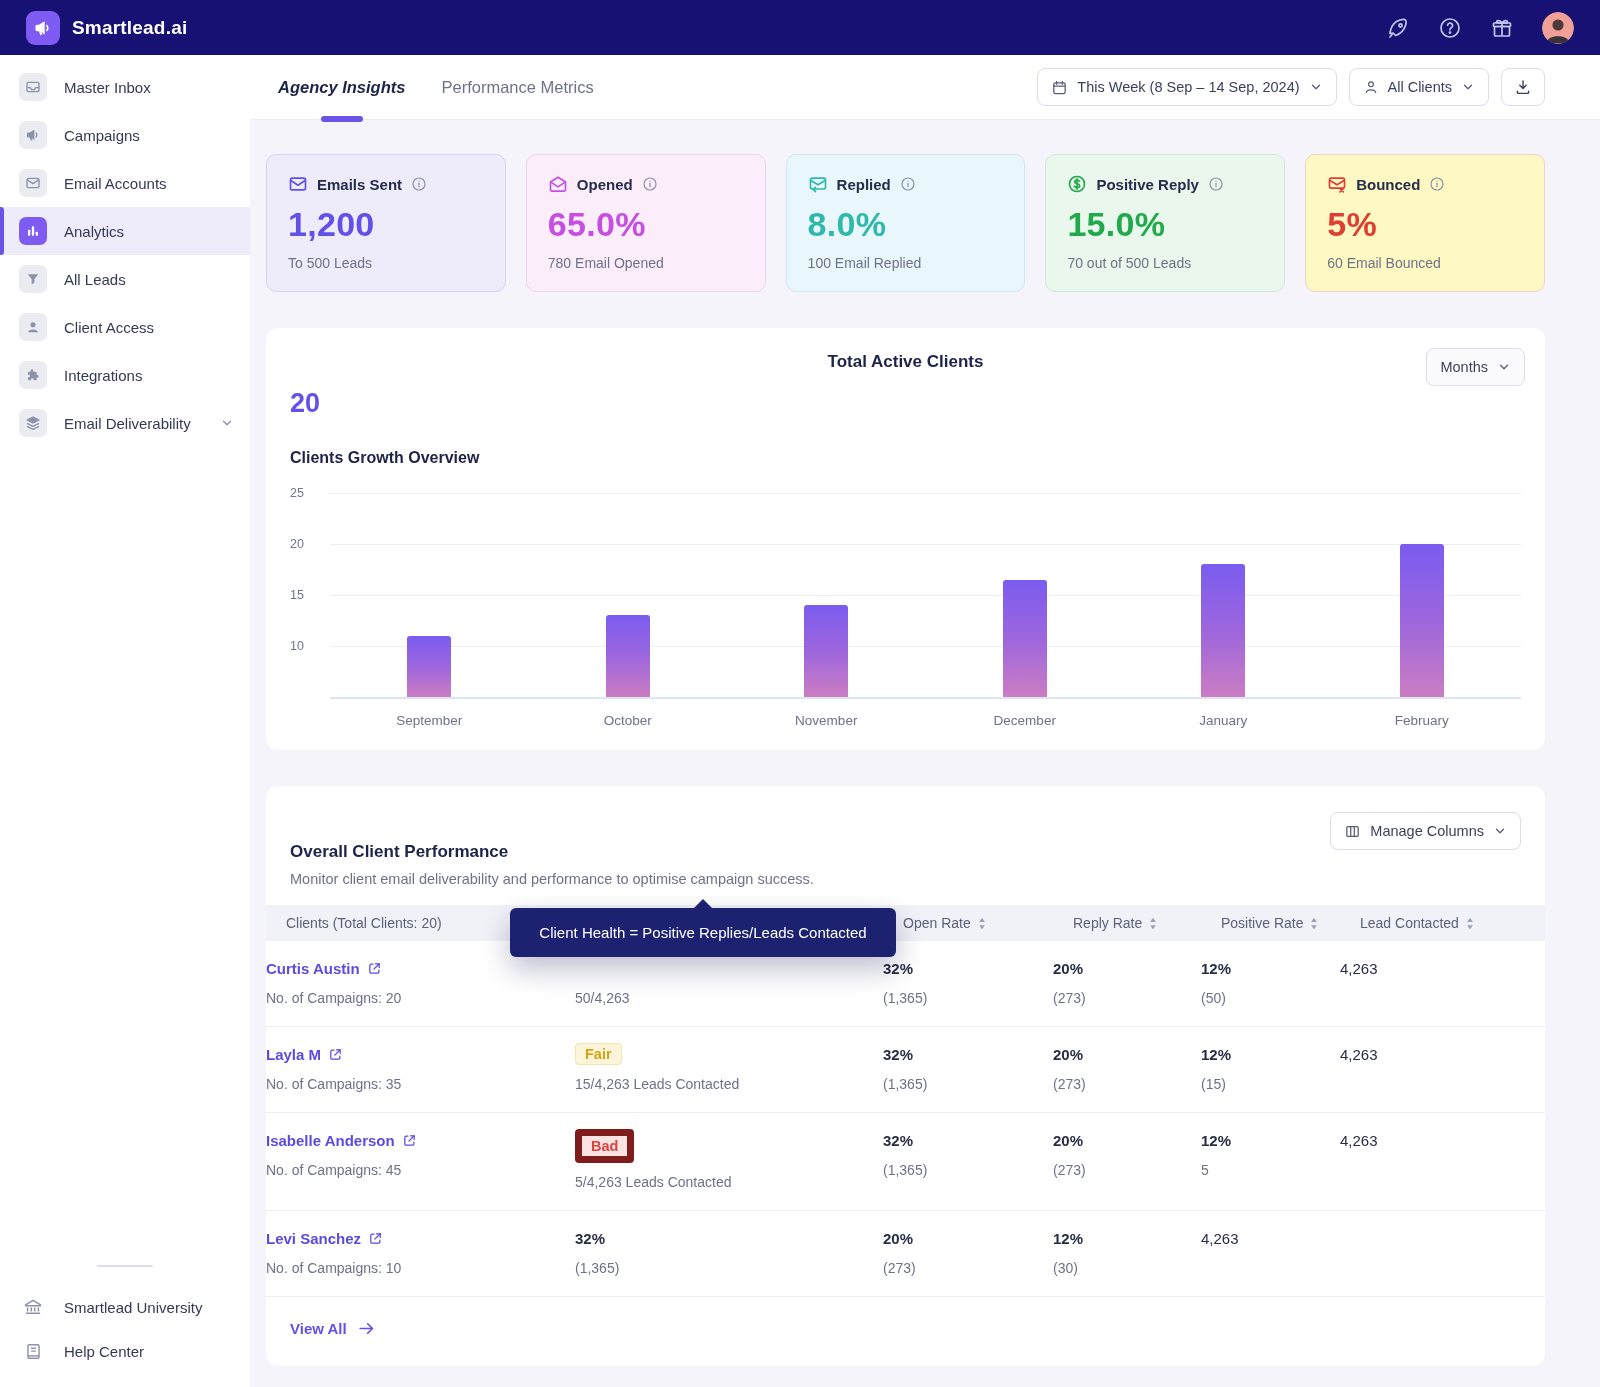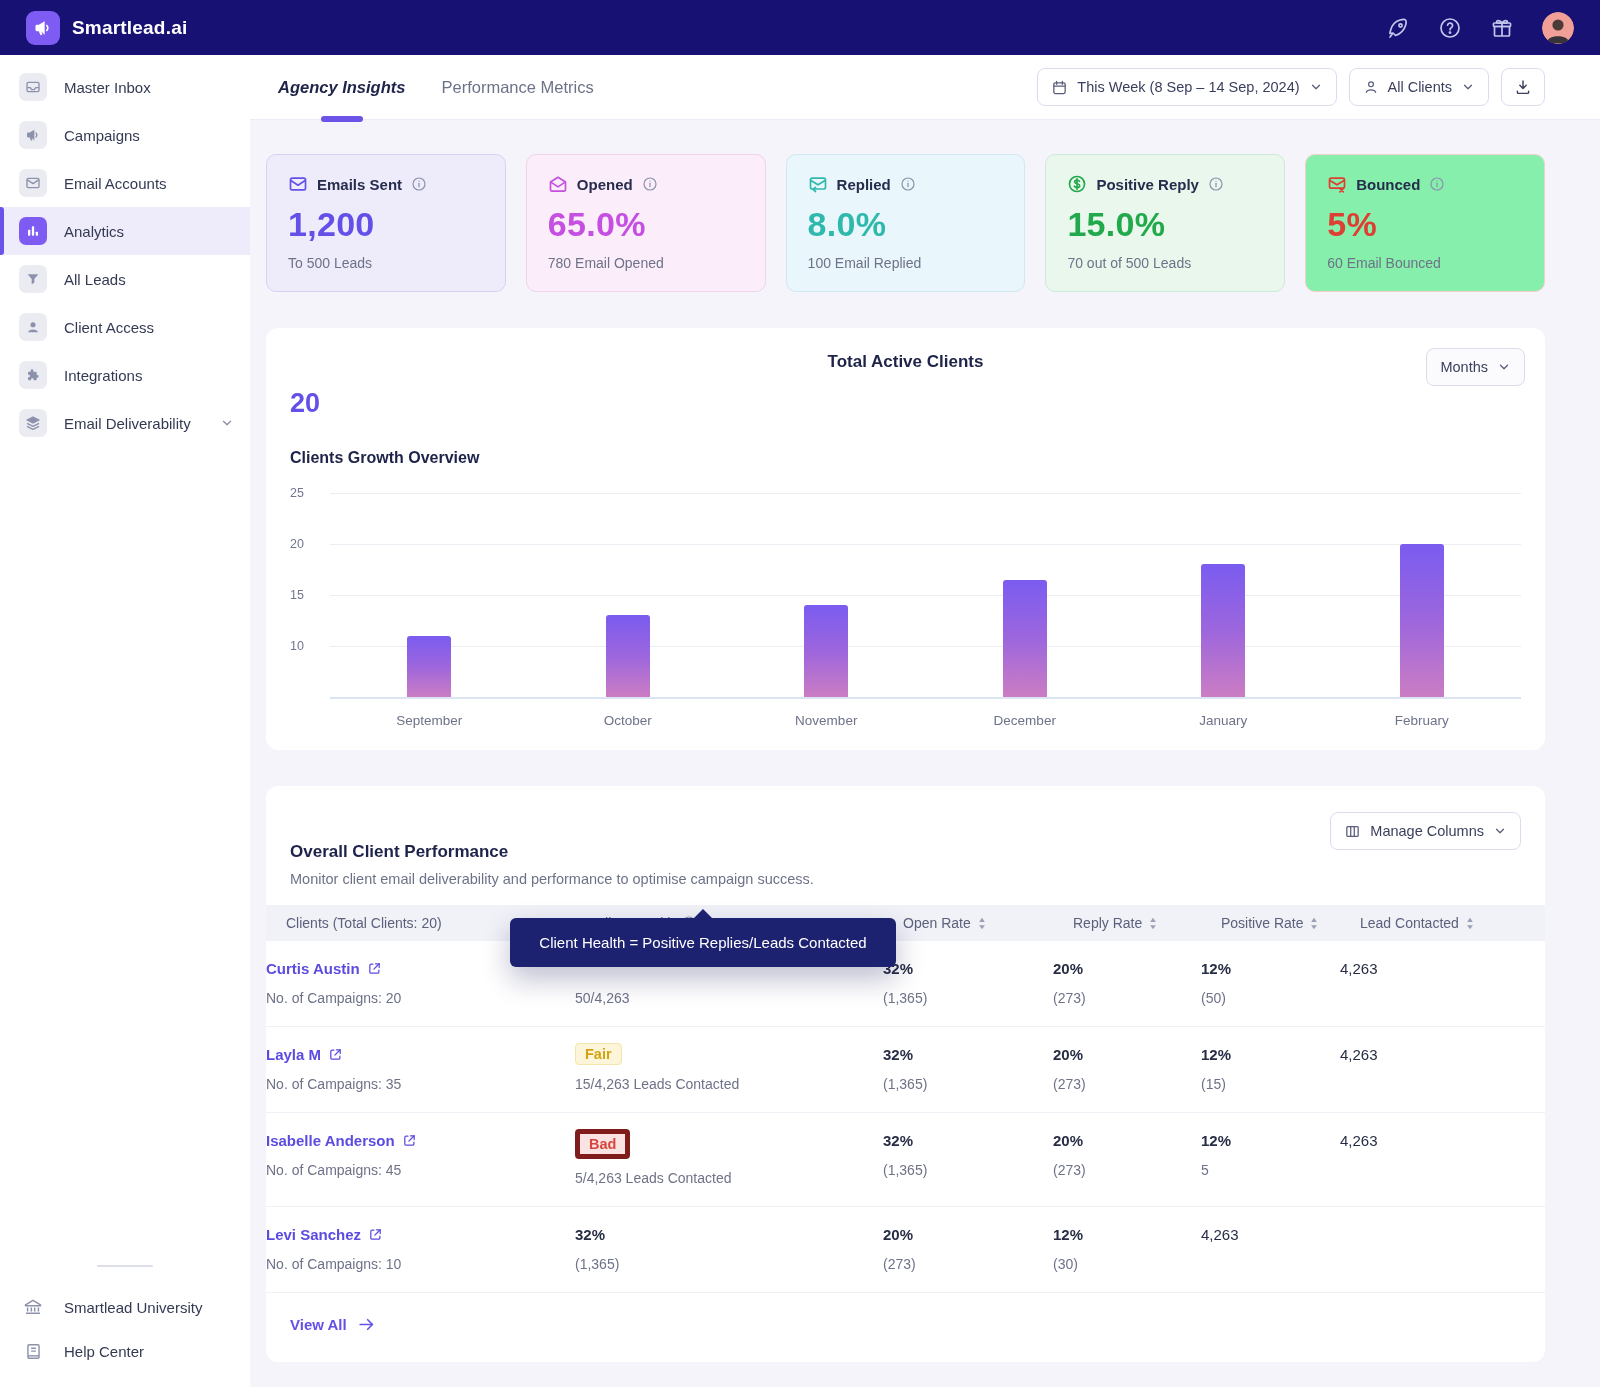--- a/index.html
+++ b/index.html
@@ -56,21 +56,21 @@
   .stat-card { height:138px; border-radius:10px; padding:19px 21px; border:1px solid transparent; }
   .stat-head { display:flex; align-items:center; gap:9px; font-size:15px; color:#262c4c; font-weight:600;}
   .stat-ic { width:20px; height:20px; }
   .info-ic { width:16px; height:16px; color:#8d92ac; cursor:pointer; }
   .stat-value { font-size:34px; font-weight:700; margin-top:11px; letter-spacing:.3px; }
   .stat-sub { font-size:14px; color:#6e7288; margin-top:11px; }
   .sc-sent    { background:#eeebfb; border-color:#d9d1f3; }
   .sc-opened  { background:#fcedfa; border-color:#f0d3ec; }
   .sc-replied { background:#e9f6fb; border-color:#cfe8f2; }
   .sc-positive{ background:#e9f7ec; border-color:#cfe9d8; }
-  .sc-bounced { background:#86efac; border-color:#f2d1cb; }
+  .sc-bounced { background:#fef9c3; border-color:#f2d1cb; }
 
   
   .card { background:#fff; border-radius:12px; }
   .chart-card { margin-top:36px; padding:24px 24px 22px 24px; position:relative; }
   .tac-title { font-size:17px; font-weight:700; color:#1d2349;text-align:center; }
   .tac-value { font-size:27px; font-weight:700; color:#6350e8; margin-top:16px; }
   .months-btn { position:absolute; top:20px; right:20px; background:#fbfbfd; }
   .cgo-title { font-size:16px; font-weight:700; color:#1d2349; margin-top:30px; }
   .plot-wrap { margin-top:26px; }
   .plot { position:relative; margin-left:40px; height:206px; border-bottom:2px solid #dce5f3; }
@@ -94,24 +94,24 @@
   .th { display:flex; align-items:center; gap:6px; font-size:14px; color:#5c617b; }
   .sort-ic { color:#9ba0b5; }
   .trow { padding:16px 0 19px 0; border-bottom:1px solid #eef0f6; }
   .cell-line1 { display:flex; align-items:center; gap:8px; min-height:22px; }
   .cell-line2 { font-size:14px; color:#6e7288; margin-top:11px; min-height:17px; }
   .client-link { font-size:15px; color:#5b4be0; font-weight:600; cursor:pointer; display:flex; align-items:center; gap:7px; }
   .ext-ic { width:15px; height:15px; color:#5b4be0; }
   .rate-val { font-size:15px; color:#272d45; font-weight:600; }
   .badge { display:inline-block; padding:2px 9px; border-radius:4px; font-size:14.5px; font-weight:600; }
   .health-fair { background:#fdf5d9; color:#d2a414; border:1px solid #f3e5ab; }
-  .health-bad  { background:#fbe3e3; color:#d8453c; border:5px solid #7f1d1d; }
+  .health-bad  { background:#fbe3e3; color:#d8453c; border:7px solid #7f1d1d; }
   .health-good { background:#def0fc; color:#2e9fe0; border:1px solid #bfe2f7; }
 
-  .tooltip { position:absolute; left:244px; top:132px; width:386px; background:#1c2170; color:#fff;
+  .tooltip { position:absolute; left:244px; top:122px; width:386px; background:#1c2170; color:#fff;
     font-size:15px; padding:16px 18px; border-radius:6px; text-align:center; z-index:20;
     box-shadow:0 12px 28px rgba(20,20,90,.28); }
   .tooltip::before { content:""; position:absolute; top:-9px; left:50%; transform:translateX(-50%);
     border-left:9px solid transparent; border-right:9px solid transparent; border-bottom:9px solid #1c2170; }
 
   .view-all { display:flex; align-items:center; gap:10px; padding:22px 24px 28px 24px;
     color:#6350e8; font-size:15px; font-weight:600; cursor:pointer; }
 </style>
 </head>
 <body>

